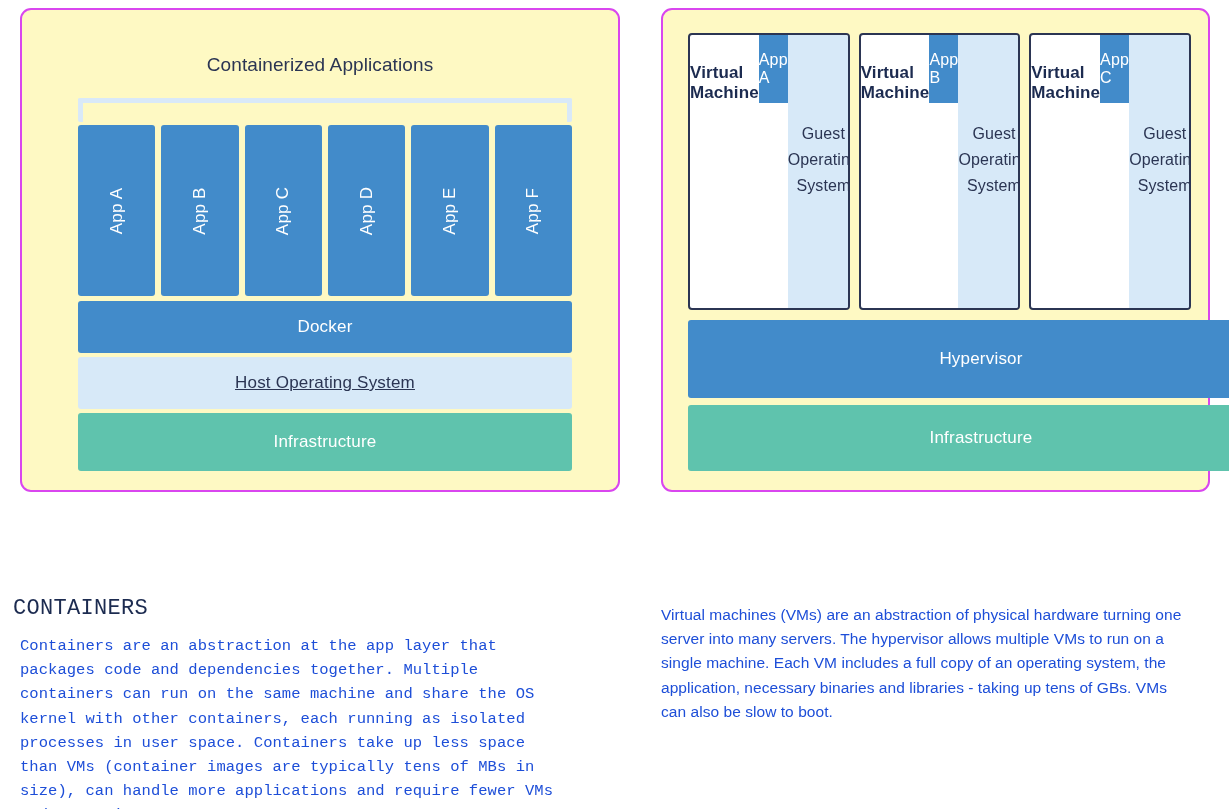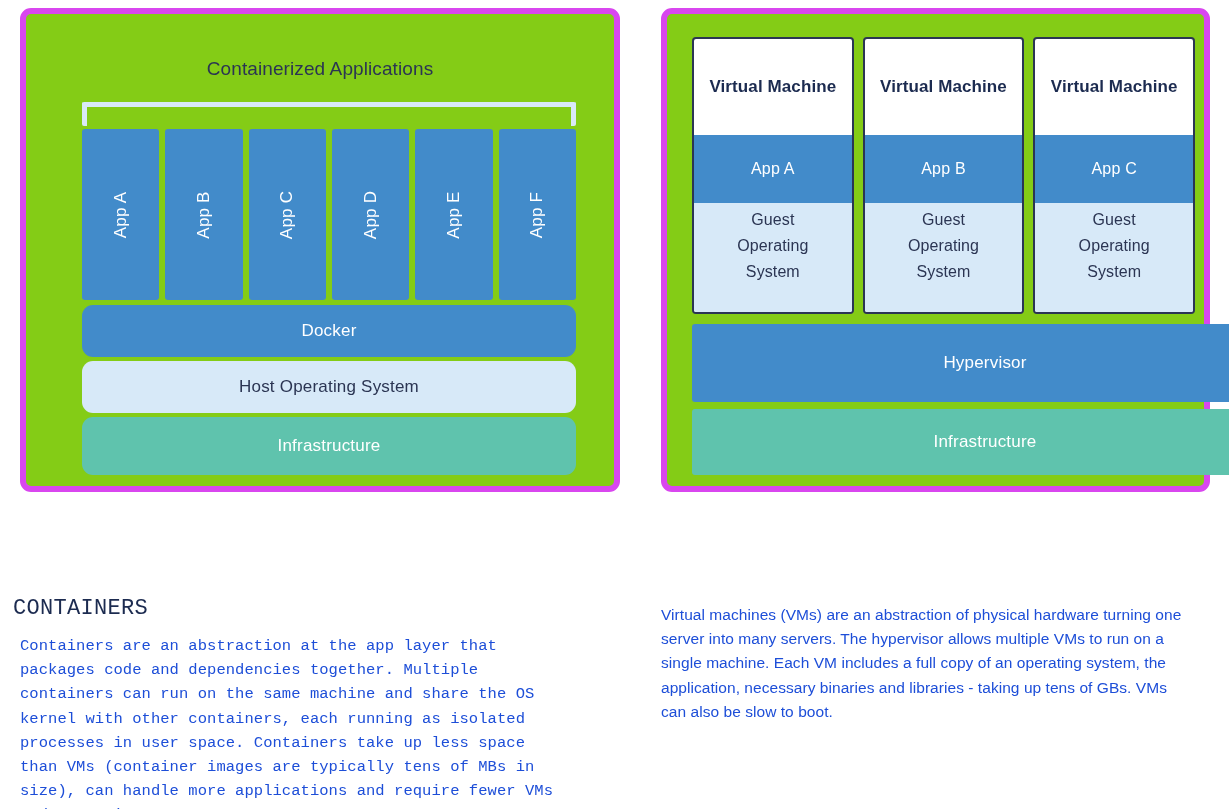--- a/index.html
+++ b/index.html
@@ -21,23 +21,23 @@
     position: absolute;
     left: 0;
     top: 0;
     width: 1229px;
     height: 500px;
   }
 
   .panel {
     position: absolute;
     box-sizing: border-box;
-    border: 6px solid #d946ef;
+    border: 2px solid #d946ef;
     border-radius: 11px;
-    background: #84cc16;
+    background: #fef9c3;
   }
   .panel-left  { left: 20px;  top: 8px; width: 600px; height: 484px; }
   .panel-right { left: 661px; top: 8px; width: 549px; height: 484px; }
 
   
   .panel-title {
     position: absolute;
     left: 0;
     top: 44px;
     width: 100%;
@@ -83,34 +83,34 @@
     white-space: nowrap;
     color: #ffffff;
     font-size: 17px;
     letter-spacing: .2px;
   }
 
   .layer-bar {
     position: absolute;
     left: 56px;
     width: 494px;
-    border-radius: 11px;
+    border-radius: 3px;
     display: flex;
     align-items: center;
     justify-content: center;
     font-size: 17px;
     letter-spacing: .2px;
   }
   .bar-docker {
     top: 291px; height: 52px;
     background: #428bca; color: #ffffff;
   }
   .bar-host-os {
     top: 347px; height: 52px;
-    background: #d7e9f8; color: #2b3553;
+    background: #d7e9f8; color: #2b3553; text-decoration: underline;
   }
   .bar-infra-left {
     top: 403px; height: 58px;
     background: #5fc3ad; color: #ffffff;
   }
 
   
   .vm-row {
     position: absolute;
     left: 25px;
@@ -120,21 +120,21 @@
     display: flex;
     gap: 9px;
   }
   .vm-box {
     flex: 1 1 0;
     box-sizing: border-box;
     border: 2px solid #2b3553;
     border-radius: 4px;
     background: #ffffff;
     display: flex;
-    flex-direction: column;
+    flex-direction: row;
     overflow: hidden;
   }
   .vm-title {
     height: 96px;
     display: flex;
     align-items: center;
     justify-content: center;
     font-size: 17px;
     font-weight: bold;
     color: #1c2b50;

